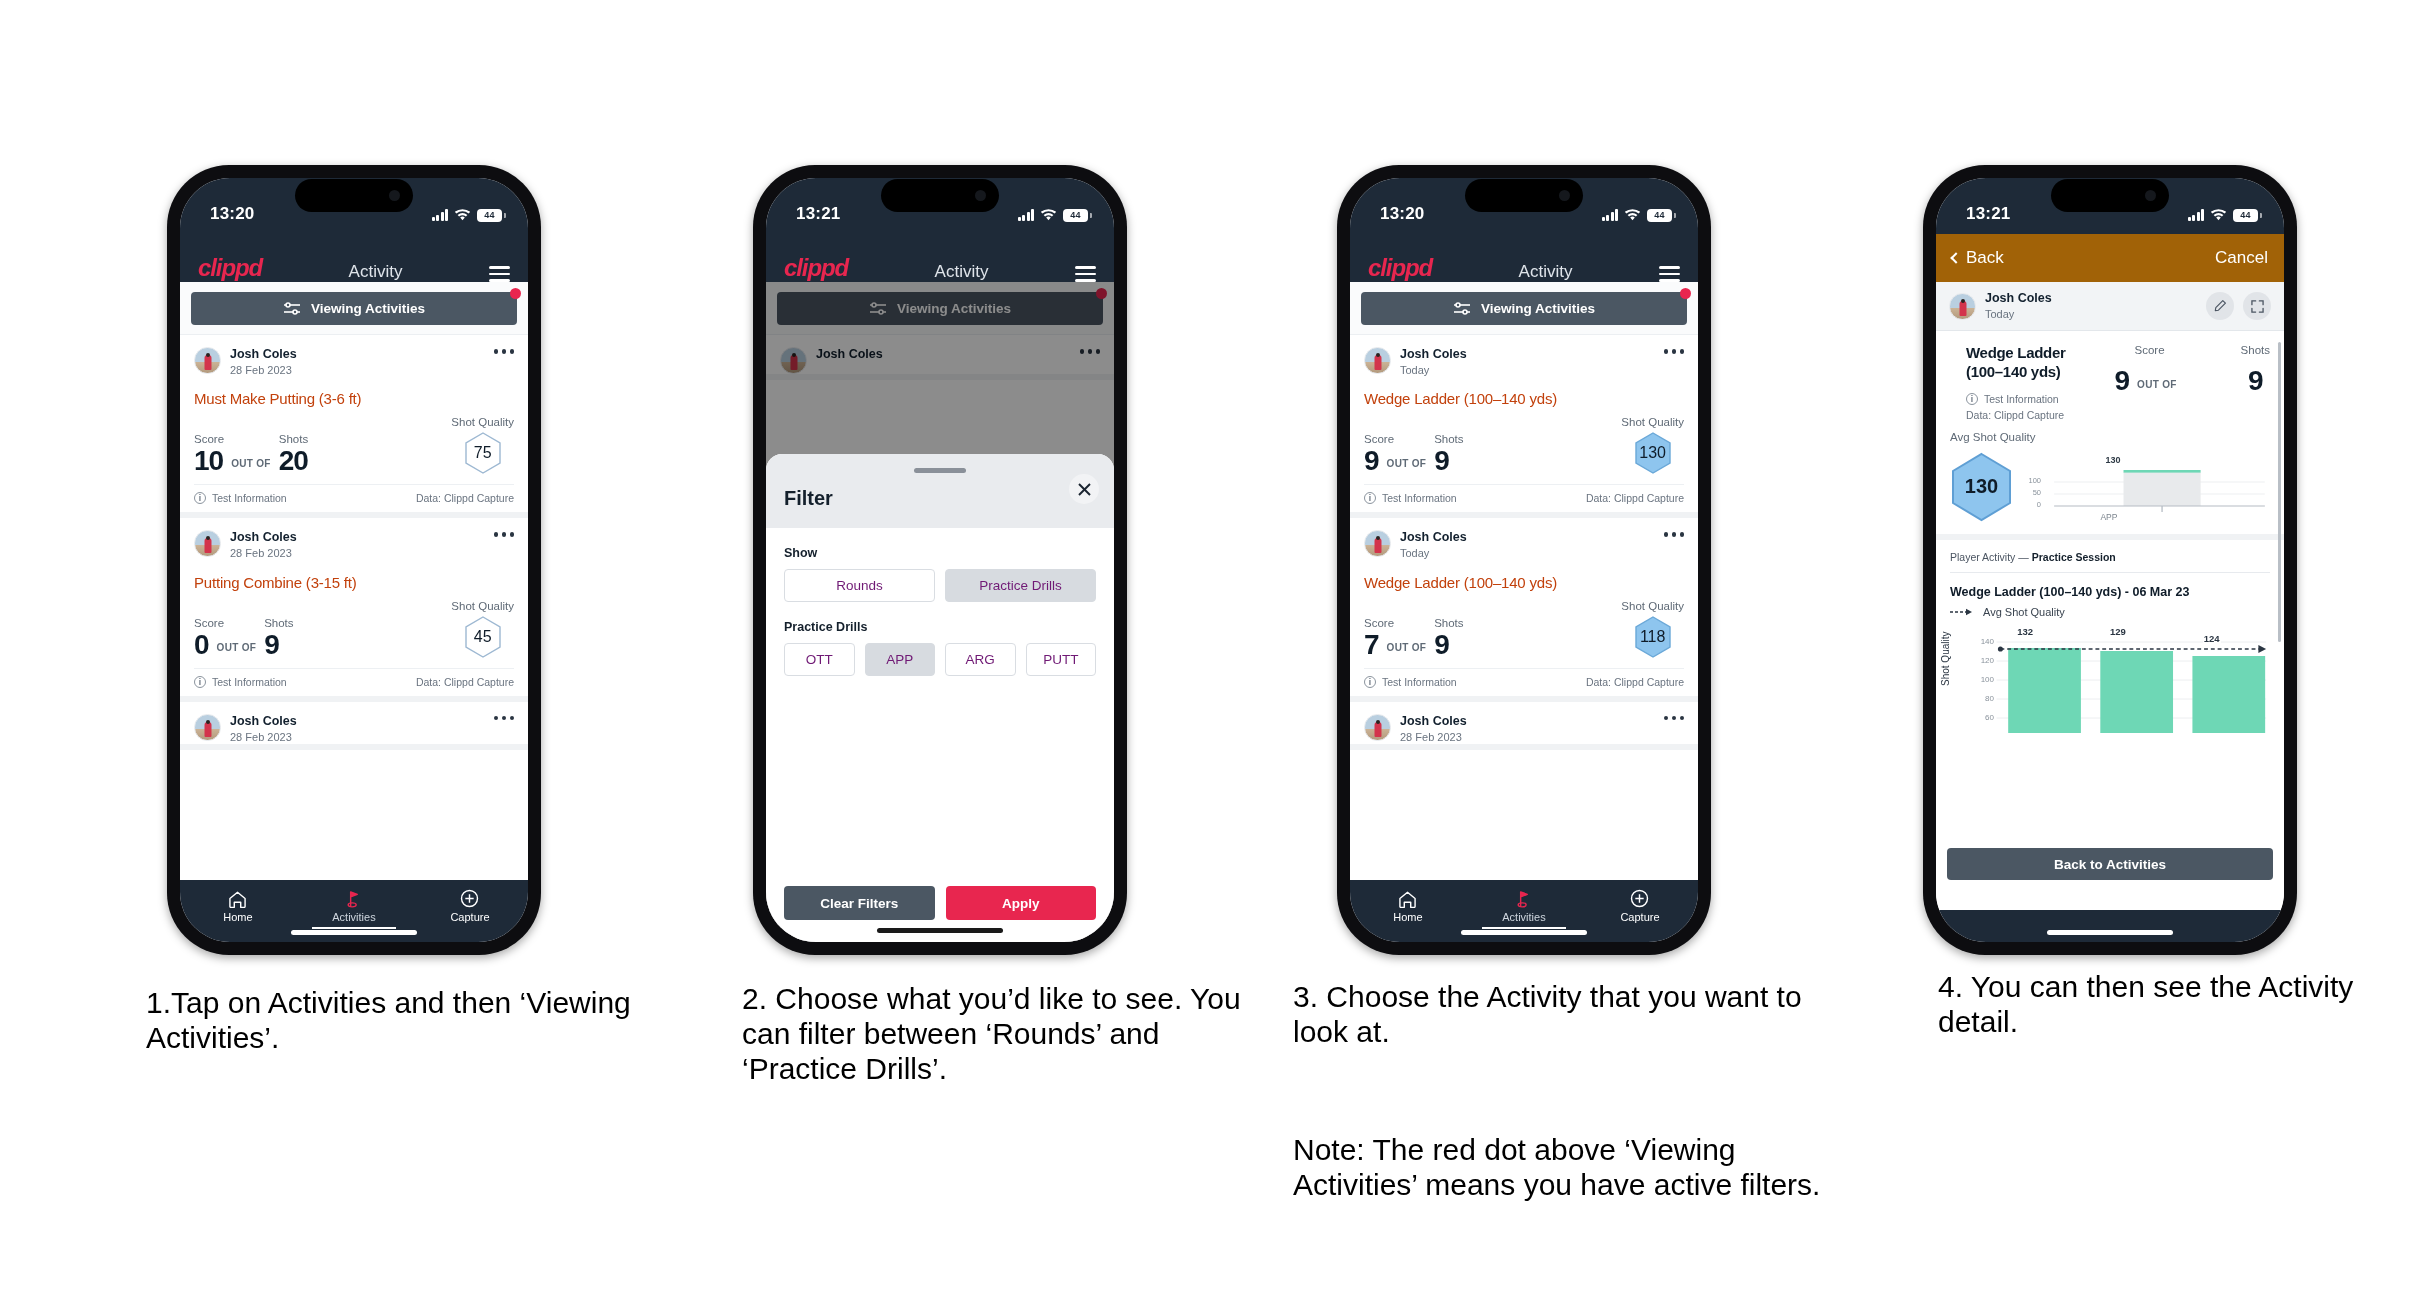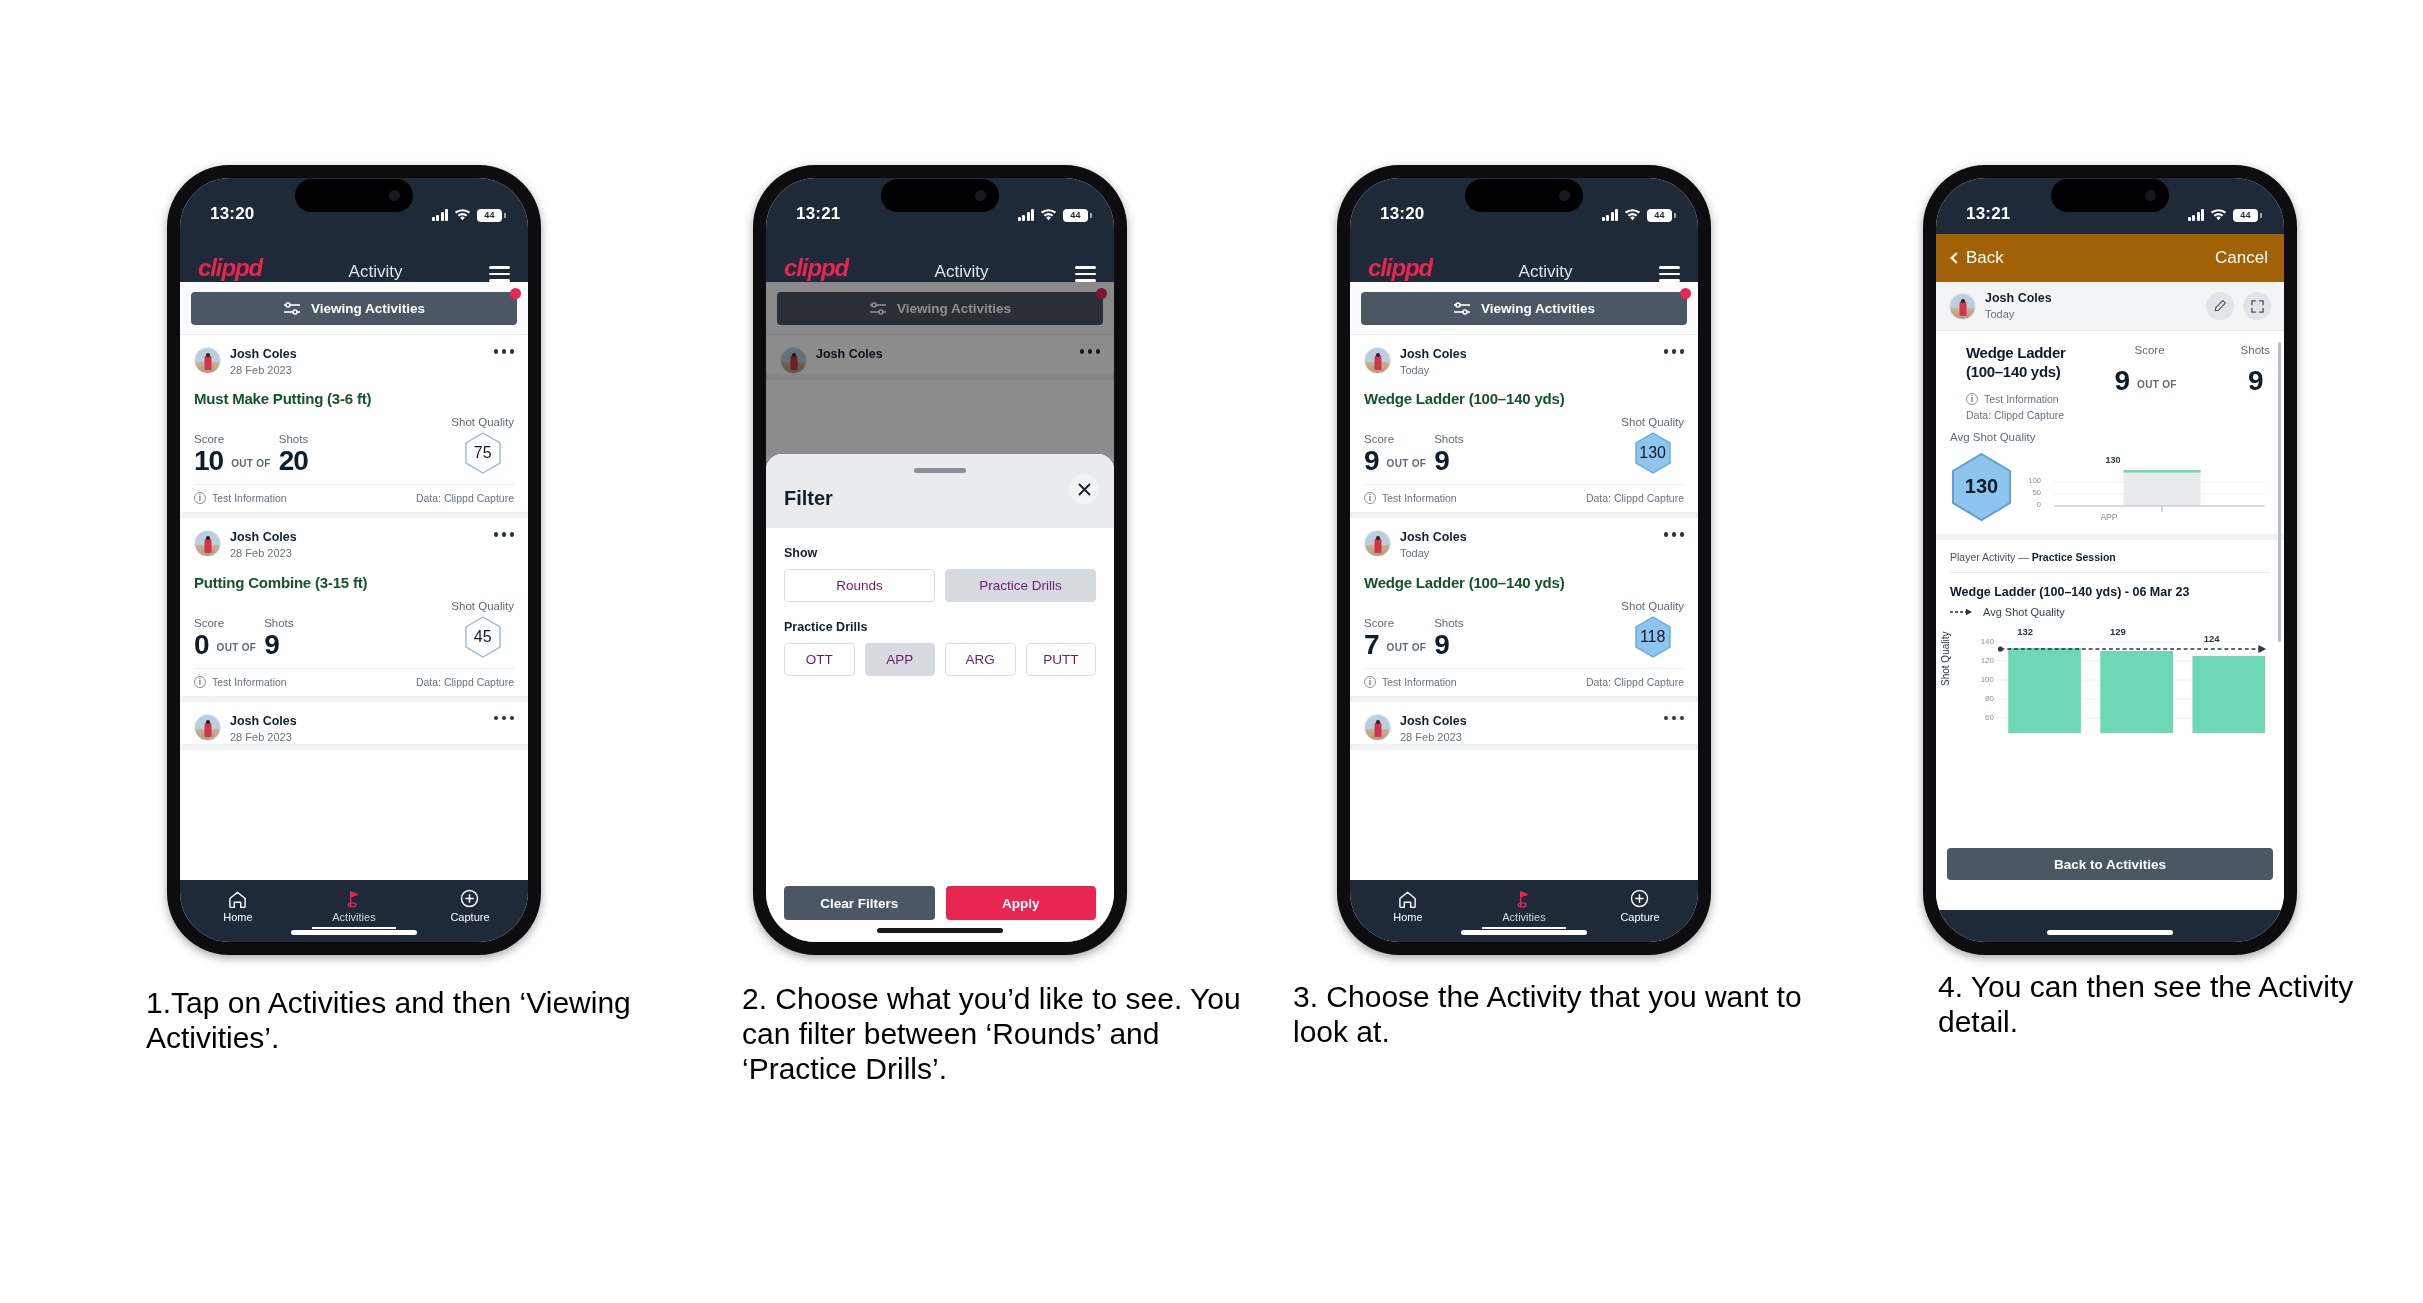--- a/index.html
+++ b/index.html
@@ -92,21 +92,21 @@
     background: linear-gradient(#b9cfe0 0%, #b9cfe0 56%, #cbb396 56%, #b39a7d 100%);
     border:1.5px solid #e5e8ec; position:relative; overflow:hidden; }
   .avatar::after{ content:""; position:absolute; left:50%; top:28%; transform:translateX(-50%);
     width:7px; height:15px; background:#d3344c; border-radius:3px 3px 1px 1px; }
   .avatar::before{ content:""; position:absolute; left:50%; top:20%; transform:translateX(-50%);
     width:4px;height:4px;border-radius:50%; background:#2a2320; z-index:2;}
   .uname { font-size:12.5px; font-weight:700; color:#12202e; line-height:1.25; }
   .udate { font-size:11px; color:#6a7480; line-height:1.35; }
   .dots { position:absolute; right:0; top:2px; display:flex; gap:3.5px; }
   .dots i { width:4.5px;height:4.5px;border-radius:50%;background:#2a3542;display:block;}
-  .card-title { font-size:15px; font-weight:700; color:#14532d; margin:13px 0 0; letter-spacing:-.2px;}
+  .card-title { font-size:15px; font-weight:400; color:#c2410c; margin:13px 0 0; letter-spacing:-.2px;}
   .metrics { display:flex; align-items:flex-end; margin-top:9px; padding-bottom:9px; }
   .m-score, .m-shots { position:relative; }
   .m-lab { font-size:11.5px; color:#5f6a76; margin-bottom:1px; }
   .m-big { font-size:28px; font-weight:700; color:#0f1c29; line-height:1.05; letter-spacing:-1px;}
   .outof { font-size:10px; color:#5f6a76; font-weight:600; letter-spacing:.3px; padding:0 8px 6px;}
   .m-row { display:flex; align-items:flex-end; }
   .sq { margin-left:auto; text-align:center; }
   .sq .m-lab { margin-bottom:3px; }
   .hexwrap { display:flex; justify-content:center; }
   .hex { position:relative; width:40px; height:44px; display:flex; align-items:center;
@@ -814,15 +814,16 @@
       <div style="height:32px;background:#1e2a38;flex:none;position:relative">
         <span class="homebar"></span>
       </div>
 
     </div>
   </div>
 
   <div class="caption" style="left:146px; top:986px; width:540px;">1.Tap on Activities and then ‘Viewing Activities’.</div>
   <div class="caption" style="left:742px; top:982px; width:500px;">2. Choose what you’d like to see. You can filter between ‘Rounds’ and ‘Practice Drills’.</div>
   <div class="caption" style="left:1293px; top:980px; width:540px;">3. Choose the Activity that you want to look at.</div>
+  <div class="caption" style="left:1293px; top:1133px; width:560px;">Note: The red dot above ‘Viewing Activities’ means you have active filters.</div>
   <div class="caption" style="left:1938px; top:970px; width:440px;">4. You can then see the Activity detail.</div>
 
 </div>
 
 </body></html>

